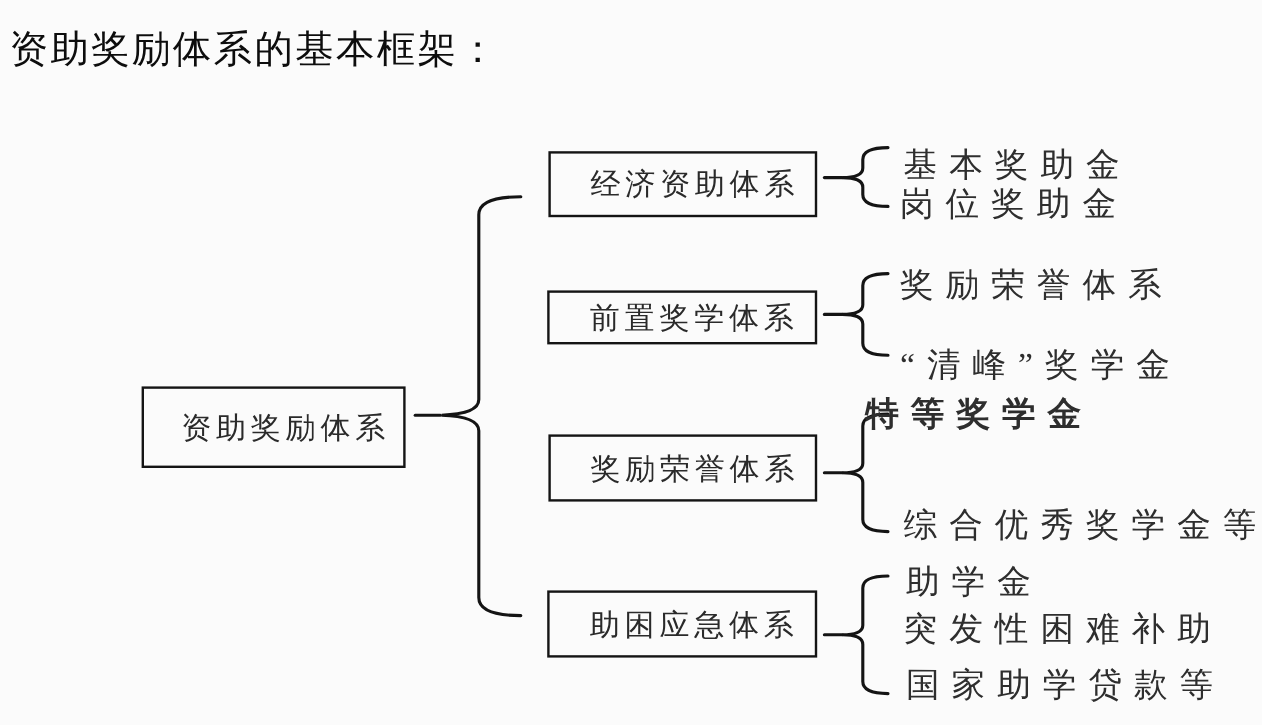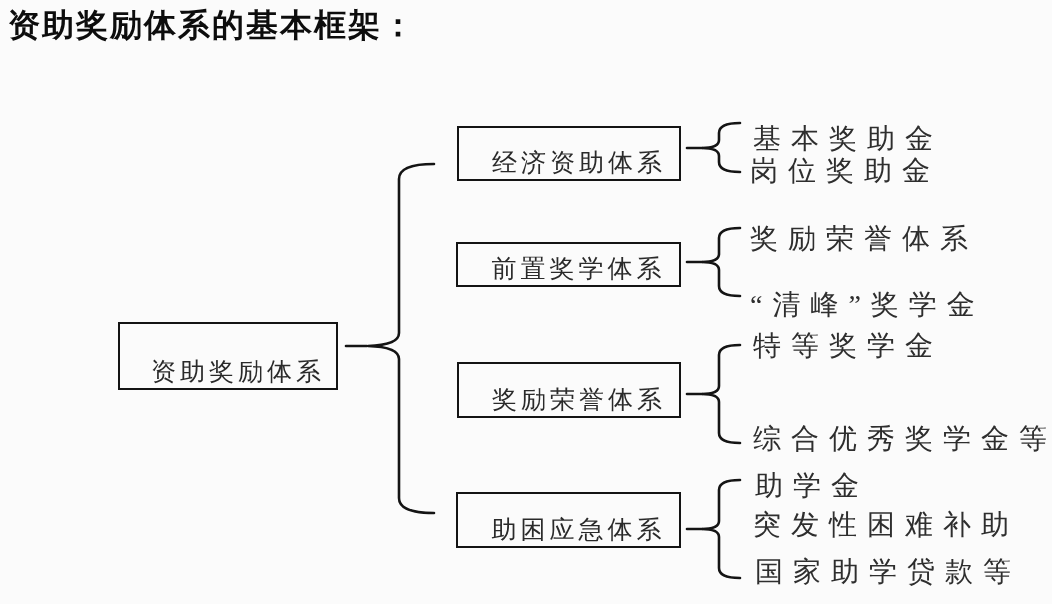--- a/index.html
+++ b/index.html
@@ -15,33 +15,33 @@
   .canvas {
     position: relative;
     width: 1052px;
     height: 604px;
     background: var(--bg);
     overflow: hidden;
   }
   .page-title {
     position: absolute;
     left: 8px;
-    top: 4px;
+    top: 20px;
     font-size: 32px;
-    font-weight: bold;
+    font-weight: normal;
     letter-spacing: 2px;
     color: #0d0d0d;
     font-family: "Liberation Sans", "DejaVu Sans", sans-serif;
   }
   .node-box {
     position: absolute;
     border: 2.5px solid #141414;
     background: transparent;
     display: flex;
-    align-items: flex-end;
+    align-items: center;
     justify-content: center;
     padding-left: 16px;
   }
   .node-box .label {
     font-size: 25px;
     letter-spacing: 4px;
     color: #2a2a2a;
     white-space: nowrap;
     text-indent: 4px;
   }
@@ -55,21 +55,21 @@
     font-size: 28px;
     letter-spacing: 10px;
     color: #2e2e2e;
     white-space: nowrap;
     line-height: 34px;
   }
   .leaf-1-1 { left: 753px; top: 108px; margin-top: 14px; }
   .leaf-1-2 { left: 750px; top: 154px; }
   .leaf-2-1 { left: 750px; top: 222px; }
   .leaf-2-2 { left: 750px; top: 268px; margin-top: 20px; }
-  .leaf-3-1 { left: 753px; top: 329px; }
+  .leaf-3-1 { left: 721px; top: 329px; font-weight: bold; }
   .leaf-3-2 { left: 755px; top: 374px; }
   .leaf-3-3 { left: 753px; top: 422px; }
   .leaf-4-1 { left: 755px; top: 469px; }
   .leaf-4-2 { left: 753px; top: 508px; }
   .leaf-4-3 { left: 755px; top: 555px; }
   svg.connectors {
     position: absolute;
     left: 0; top: 0;
     width: 1052px;
     height: 604px;

